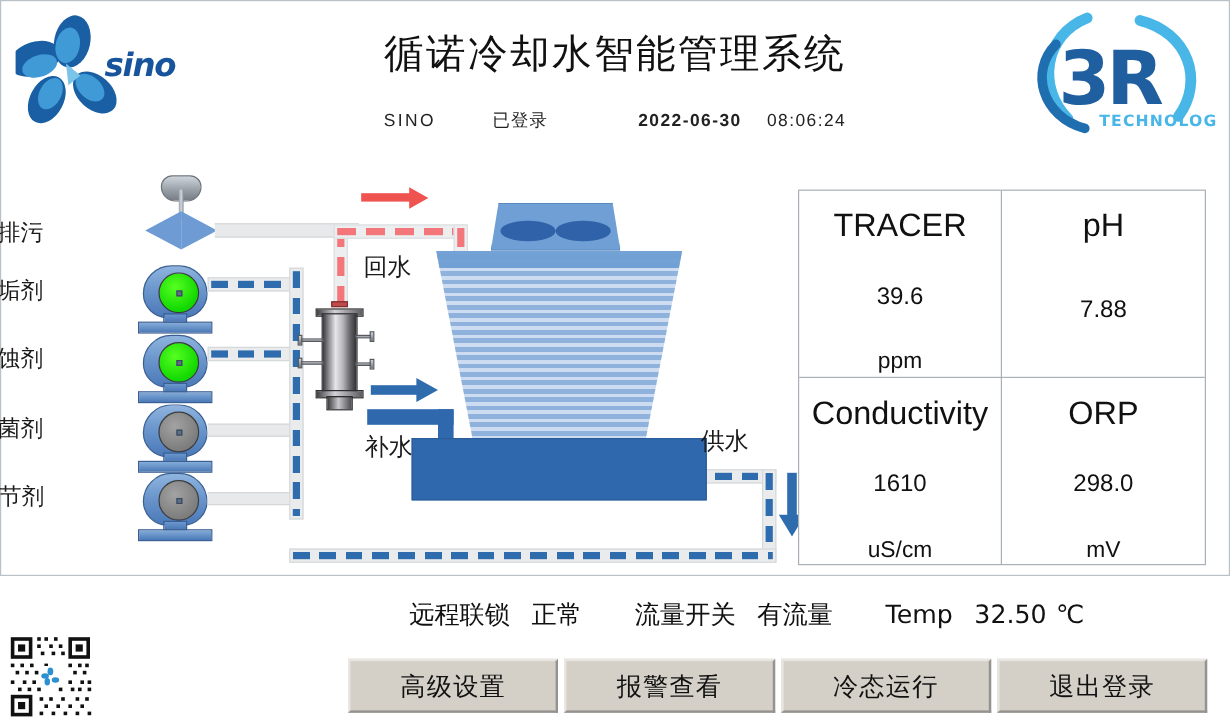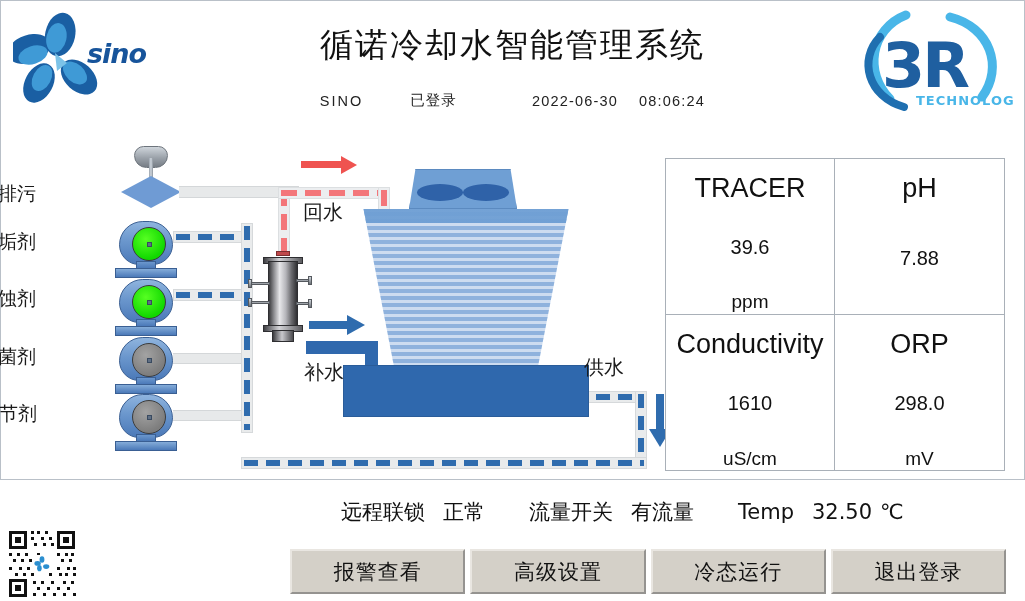--- a/index.html
+++ b/index.html
@@ -22,21 +22,21 @@
     font-family: "DejaVu Sans", "Liberation Sans", sans-serif;
   }
   #header-meta {
     position: absolute; left: 0; top: 90px; width: 1023px;
     text-align: center; font-size: 14.5px; color: #222;
     letter-spacing: 1px;
   }
   #header-meta span { display: inline-block; vertical-align: middle; }
   .meta-user { margin-right: 42px; letter-spacing: 2px; }
   .meta-status { margin-right: 70px; }
-  .meta-date { margin-right: 16px; letter-spacing: 1.2px; }
+  .meta-date { margin-right: 16px; letter-spacing: 1.2px; font-weight: bold; }
   .meta-time { letter-spacing: 1.2px; }
 
   
   #sino-logo { position: absolute; left: 12px; top: 10px; width: 200px; height: 100px; }
   #sino-logo svg { display: block; }
 
   
   #r3-logo { position: absolute; right: 10px; top: 6px; width: 160px; height: 112px; }
 
   
@@ -389,21 +389,21 @@
   <div id="tower">
     <div class="tower-stack">
       <div class="fan-blade" style="left:7px;"></div>
       <div class="fan-blade" style="right:7px;"></div>
     </div>
     <div class="tower-body"></div>
     <div class="tower-body-edge"></div>
     <div class="tower-basin"></div>
   </div>
 
-  <div class="diag-label" style="left:302px; top:198px;">回水</div>
+  <div class="diag-label" style="left:302px; top:208px;">回水</div>
   <div class="diag-label" style="left:303px; top:358px;">补水</div>
   <div class="diag-label" style="left:583px; top:353px;">供水</div>
 
   <div id="panel">
     <div class="panel-cell">
       <div class="panel-name">TRACER</div>
       <div class="panel-value">39.6</div>
       <div class="panel-unit">ppm</div>
     </div>
     <div class="panel-cell">
@@ -427,22 +427,22 @@
     <span class="s-lab">远程联锁</span>
     <span class="s-val">正常</span>
     <span class="s-lab">流量开关</span>
     <span class="s-val">有流量</span>
     <span class="s-lab">Temp</span>
     <span class="s-lab" style="margin-right:8px;">32.50</span>
     <span class="s-val last">℃</span>
   </div>
 
   <div id="buttonbar">
+    <button class="hmi-btn">高级设置</button>
     <button class="hmi-btn">报警查看</button>
-    <button class="hmi-btn">高级设置</button>
     <button class="hmi-btn">冷态运行</button>
     <button class="hmi-btn">退出登录</button>
   </div>
 
   <div id="qr">
     <svg width="70" height="70" viewBox="0 0 70 70">
       <rect width="70" height="70" fill="#fff"></rect>
       <g fill="#111">
         <rect x="2" y="2" width="18" height="18"></rect>
           <rect x="5" y="5" width="12" height="12" fill="#fff"></rect>

